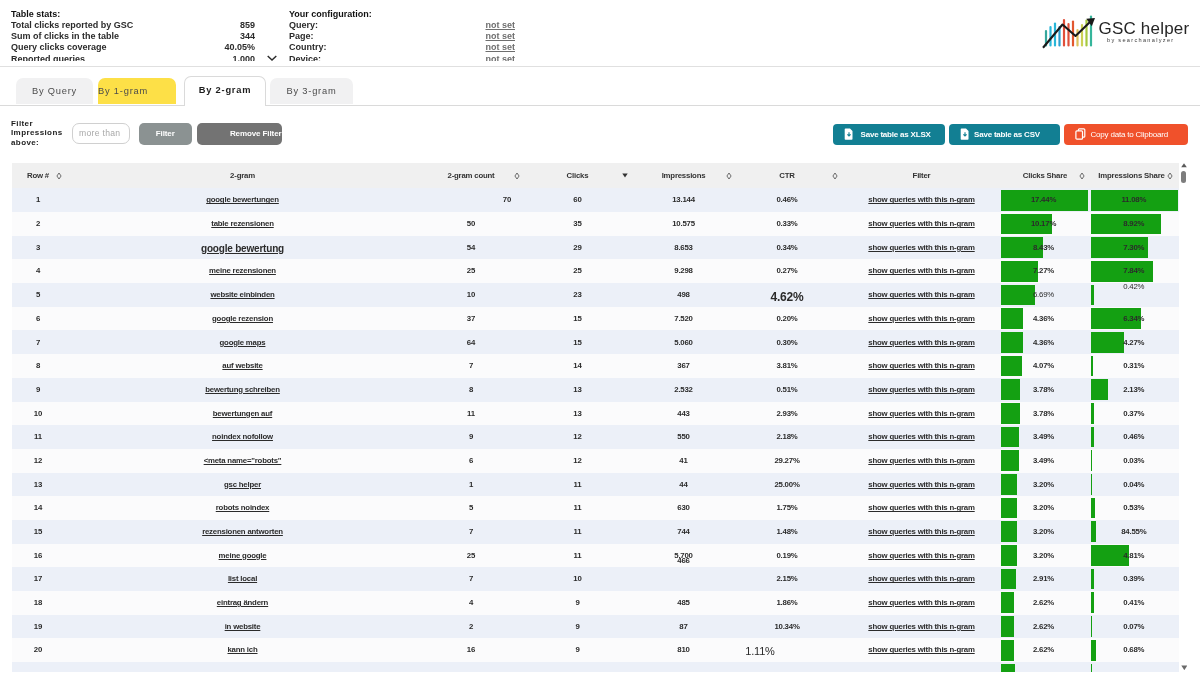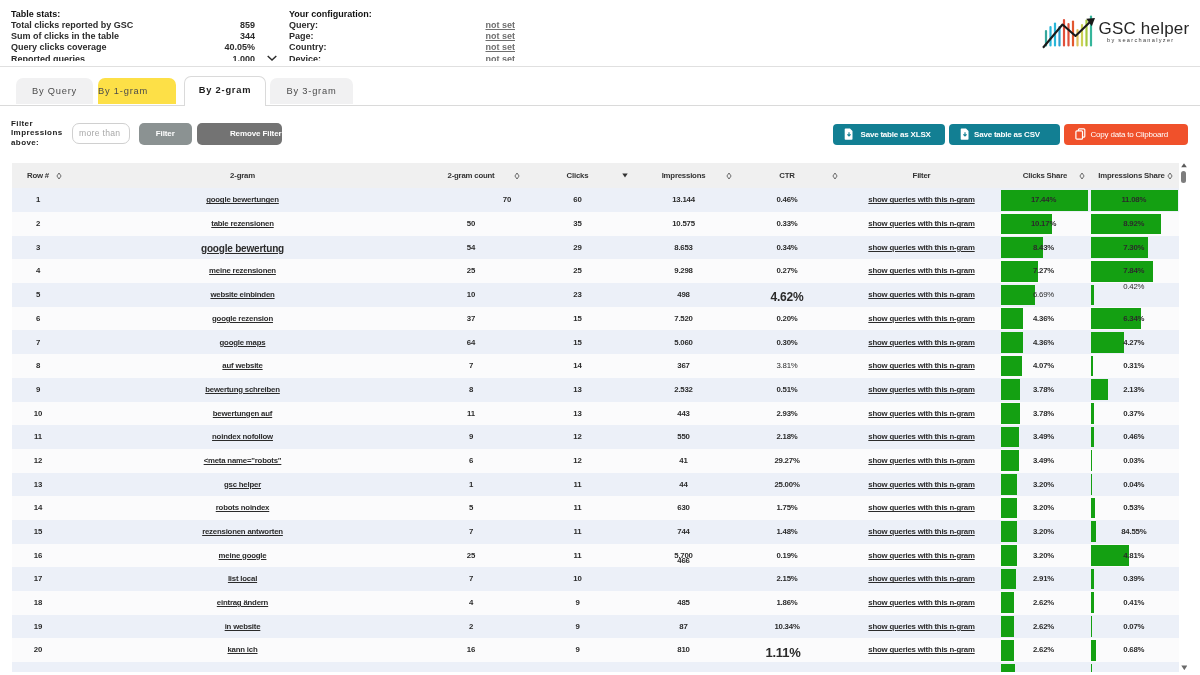--- a/index.html
+++ b/index.html
@@ -191,21 +191,21 @@
 <div class="abs" style="left:1001.3px;top:331.98px;width:21.80px;height:20.7px;background:#14a012;"></div>
 <div class="abs" style="left:1090.7px;top:331.98px;width:33.80px;height:20.7px;background:#14a012;"></div>
 <div class="abs ctr" style="left:1043.5px;top:337.52px;font-size:7.8px;letter-spacing:-0.2px;font-weight:600;">4.36%</div>
 <div class="abs ctr" style="left:1133.8px;top:337.52px;font-size:7.8px;letter-spacing:-0.2px;font-weight:600;">4.27%</div>
 <div class="abs" style="left:12px;top:354.16px;width:1166.5px;height:23.68px;background:#fbfbfc;"></div>
 <div class="abs ctr" style="left:38px;top:361.20px;font-size:7.8px;letter-spacing:-0.2px;font-weight:600;">8</div>
 <div class="abs ctr" style="left:242.5px;top:361.20px;font-size:7.8px;letter-spacing:-0.2px;font-weight:600;text-decoration:underline;">auf website</div>
 <div class="abs ctr" style="left:471px;top:361.20px;font-size:7.8px;letter-spacing:-0.2px;font-weight:600;">7</div>
 <div class="abs ctr" style="left:577.5px;top:361.20px;font-size:7.8px;letter-spacing:-0.2px;font-weight:600;">14</div>
 <div class="abs ctr" style="left:683.5px;top:361.20px;font-size:7.8px;letter-spacing:-0.2px;font-weight:600;">367</div>
-<div class="abs ctr" style="left:787px;top:361.20px;font-size:7.8px;letter-spacing:-0.2px;font-weight:400;">3.81%</div>
+<div class="abs ctr" style="left:787px;top:361.20px;font-size:7.8px;letter-spacing:-0.2px;font-weight:700;">3.81%</div>
 <div class="abs ctr" style="left:921.5px;top:361.20px;font-size:7.8px;letter-spacing:-0.2px;font-weight:600;text-decoration:underline;">show queries with this n-gram</div>
 <div class="abs" style="left:1001.3px;top:355.66px;width:20.35px;height:20.7px;background:#14a012;"></div>
 <div class="abs" style="left:1090.7px;top:355.66px;width:2.45px;height:20.7px;background:#14a012;"></div>
 <div class="abs ctr" style="left:1043.5px;top:361.20px;font-size:7.8px;letter-spacing:-0.2px;font-weight:600;">4.07%</div>
 <div class="abs ctr" style="left:1133.8px;top:361.20px;font-size:7.8px;letter-spacing:-0.2px;font-weight:600;">0.31%</div>
 <div class="abs" style="left:12px;top:377.84px;width:1166.5px;height:23.68px;background:#ecf0f8;"></div>
 <div class="abs ctr" style="left:38px;top:384.88px;font-size:7.8px;letter-spacing:-0.2px;font-weight:600;">9</div>
 <div class="abs ctr" style="left:242.5px;top:384.88px;font-size:7.8px;letter-spacing:-0.2px;font-weight:600;text-decoration:underline;">bewertung schreiben</div>
 <div class="abs ctr" style="left:471px;top:384.88px;font-size:7.8px;letter-spacing:-0.2px;font-weight:600;">8</div>
 <div class="abs ctr" style="left:577.5px;top:384.88px;font-size:7.8px;letter-spacing:-0.2px;font-weight:600;">13</div>
@@ -335,21 +335,21 @@
 <div class="abs" style="left:1001.3px;top:616.14px;width:13.10px;height:20.7px;background:#14a012;"></div>
 <div class="abs" style="left:1090.7px;top:616.14px;width:0.55px;height:20.7px;background:#14a012;"></div>
 <div class="abs ctr" style="left:1043.5px;top:621.68px;font-size:7.8px;letter-spacing:-0.2px;font-weight:600;">2.62%</div>
 <div class="abs ctr" style="left:1133.8px;top:621.68px;font-size:7.8px;letter-spacing:-0.2px;font-weight:600;">0.07%</div>
 <div class="abs" style="left:12px;top:638.32px;width:1166.5px;height:23.68px;background:#fbfbfc;"></div>
 <div class="abs ctr" style="left:38px;top:645.36px;font-size:7.8px;letter-spacing:-0.2px;font-weight:600;">20</div>
 <div class="abs ctr" style="left:242.5px;top:645.36px;font-size:7.8px;letter-spacing:-0.2px;font-weight:600;text-decoration:underline;">kann ich</div>
 <div class="abs ctr" style="left:471px;top:645.36px;font-size:7.8px;letter-spacing:-0.2px;font-weight:600;">16</div>
 <div class="abs ctr" style="left:577.5px;top:645.36px;font-size:7.8px;letter-spacing:-0.2px;font-weight:600;">9</div>
 <div class="abs ctr" style="left:683.5px;top:645.36px;font-size:7.8px;letter-spacing:-0.2px;font-weight:600;">810</div>
-<div class="abs ctr" style="left:783px;top:645.36px;font-size:13px;letter-spacing:-0.2px;font-weight:700;">1.11%</div>
+<div class="abs ctr" style="left:760px;top:645.36px;font-size:11px;letter-spacing:-0.2px;font-weight:400;">1.11%</div>
 <div class="abs ctr" style="left:921.5px;top:645.36px;font-size:7.8px;letter-spacing:-0.2px;font-weight:600;text-decoration:underline;">show queries with this n-gram</div>
 <div class="abs" style="left:1001.3px;top:639.82px;width:13.10px;height:20.7px;background:#14a012;"></div>
 <div class="abs" style="left:1090.7px;top:639.82px;width:5.38px;height:20.7px;background:#14a012;"></div>
 <div class="abs ctr" style="left:1043.5px;top:645.36px;font-size:7.8px;letter-spacing:-0.2px;font-weight:600;">2.62%</div>
 <div class="abs ctr" style="left:1133.8px;top:645.36px;font-size:7.8px;letter-spacing:-0.2px;font-weight:600;">0.68%</div>
 <div class="abs" style="left:12px;top:662.00px;width:1166.5px;height:9.80px;background:#ecf0f8;"></div>
 <div class="abs" style="left:1001.3px;top:663.50px;width:13.5px;height:8.70px;background:#14a012;"></div>
 <div class="abs" style="left:1090.7px;top:663.50px;width:1.6px;height:8.70px;background:#14a012;"></div>
 <svg class="abs" style="left:1180.8px;top:163.2px;" width="6" height="4.5" viewBox="0 0 6 4.5">
     <path d="M3 0.3 L5.8 4.2 L0.2 4.2 Z" fill="#5a5a5a"></path>

